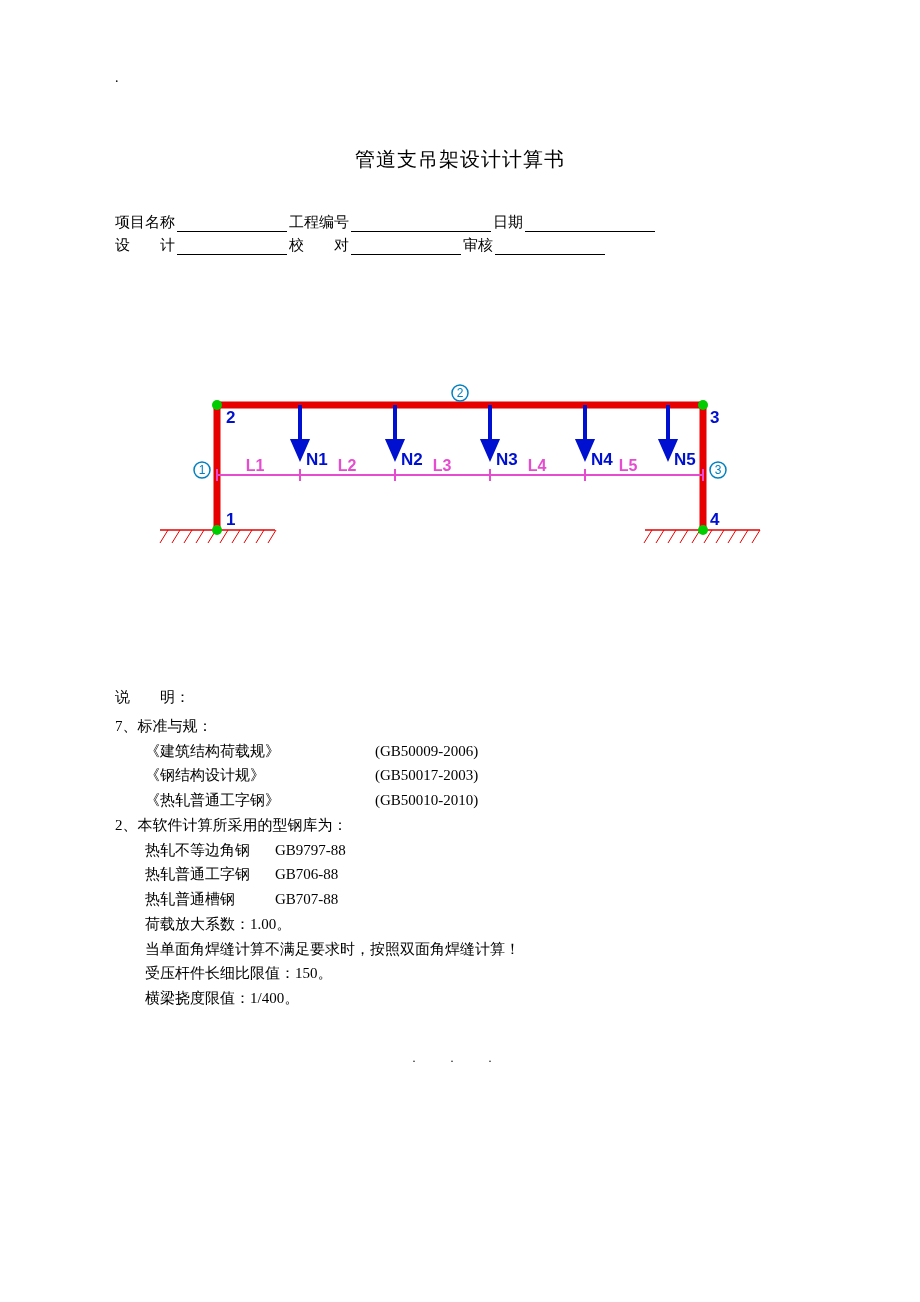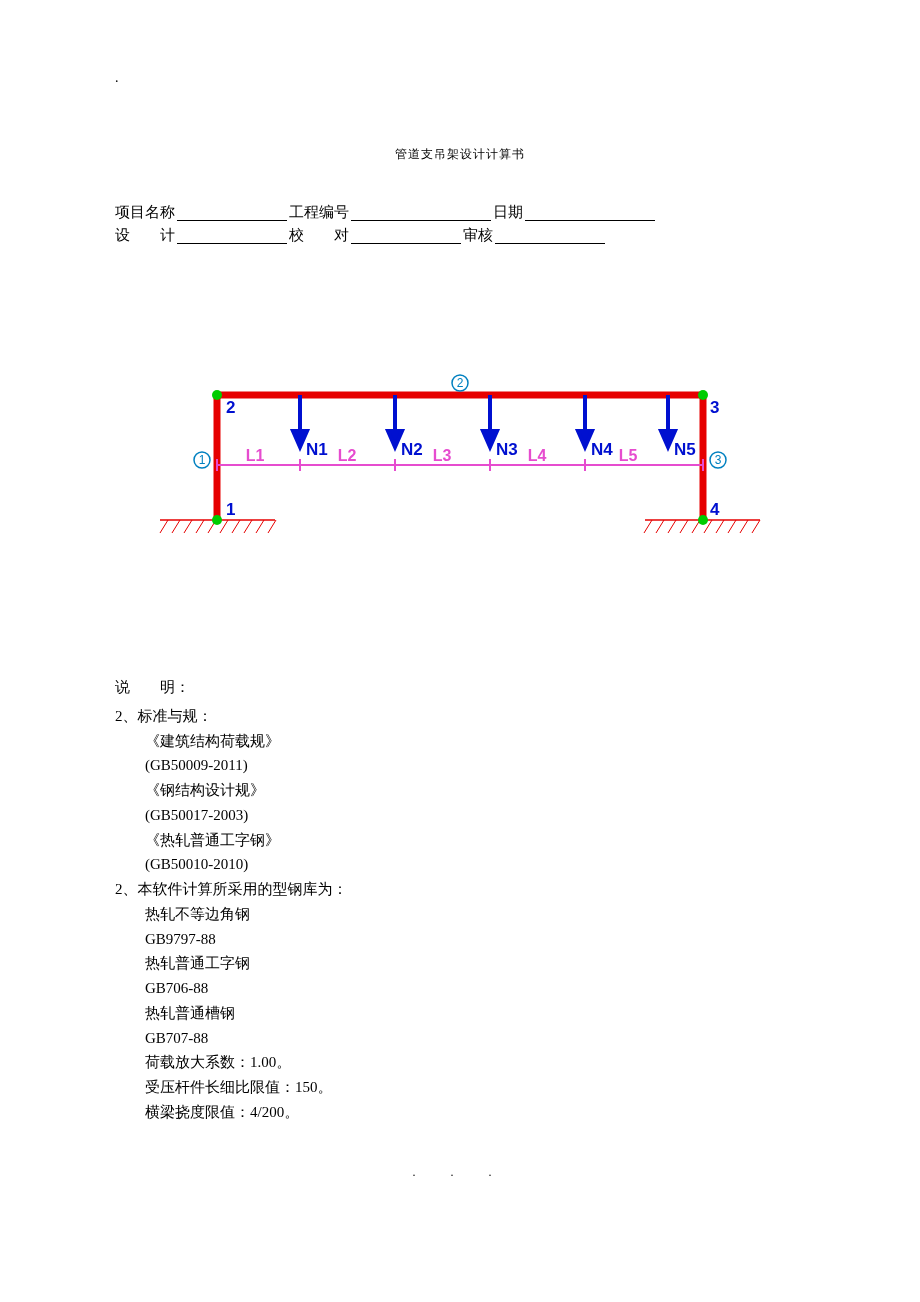--- a/index.html
+++ b/index.html
@@ -17,27 +17,28 @@
     }
     .page {
       padding: 0 115px;
     }
     .dot {
       font-size: 14px;
     }
     .title {
       text-align: center;
       margin: 60px 0 40px 0;
-      font-size: 12px;
+      font-size: 20px;
       letter-spacing: 1px;
     }
     .meta-row {
       margin-bottom: 4px;
       font-size: 15px;
       display: flex;
+      align-items: flex-end;
     }
     .underline {
       display: inline-block;
       border-bottom: 1px solid #000;
       min-width: 110px;
       height: 18px;
       margin: 0 2px;
     }
     .diagram-container {
       margin: 110px 0 140px 0;
@@ -49,21 +50,20 @@
       margin-bottom: 4px;
     }
     .body-text {
       line-height: 1.65;
     }
     .indent {
       padding-left: 30px;
     }
     .std-row {
       display: flex;
-      flex-direction: column;
     }
     .std-name {
       width: 230px;
     }
     .footer-dots {
       text-align: center;
       margin-top: 40px;
       letter-spacing: 16px;
       font-size: 12px;
     }
@@ -191,25 +191,25 @@
         <text x="292" y="106">L3</text>
         <text x="387" y="106">L4</text>
         <text x="478" y="106">L5</text>
       </g>
     </svg>
   </div>
 
   <div class="body-text">
     <div class="section-label">说　　明：</div>
 
-    <div>2、标准与规：</div>
+    <div>7、标准与规：</div>
     <div class="indent">
       <div class="std-row">
           <span class="std-name">《建筑结构荷载规》</span>
-          <span>(GB50009-2011)</span>
+          <span>(GB50009-2006)</span>
         </div>
       <div class="std-row">
           <span class="std-name">《钢结构设计规》</span>
           <span>(GB50017-2003)</span>
         </div>
       <div class="std-row">
           <span class="std-name">《热轧普通工字钢》</span>
           <span>(GB50010-2010)</span>
         </div>
     </div>
@@ -226,19 +226,20 @@
         </div>
       <div class="std-row">
           <span style="width:130px">热轧普通槽钢</span>
           <span>GB707-88</span>
         </div>
     </div>
 
 
     <div class="indent">
       <div>荷载放大系数：1.00。</div>
+      <div>当单面角焊缝计算不满足要求时，按照双面角焊缝计算！</div>
       <div>受压杆件长细比限值：150。</div>
-      <div>横梁挠度限值：4/200。</div>
+      <div>横梁挠度限值：1/400。</div>
     </div>
   </div>
 
   <div class="footer-dots">. . .</div>
 </div>
 
 </body></html>

